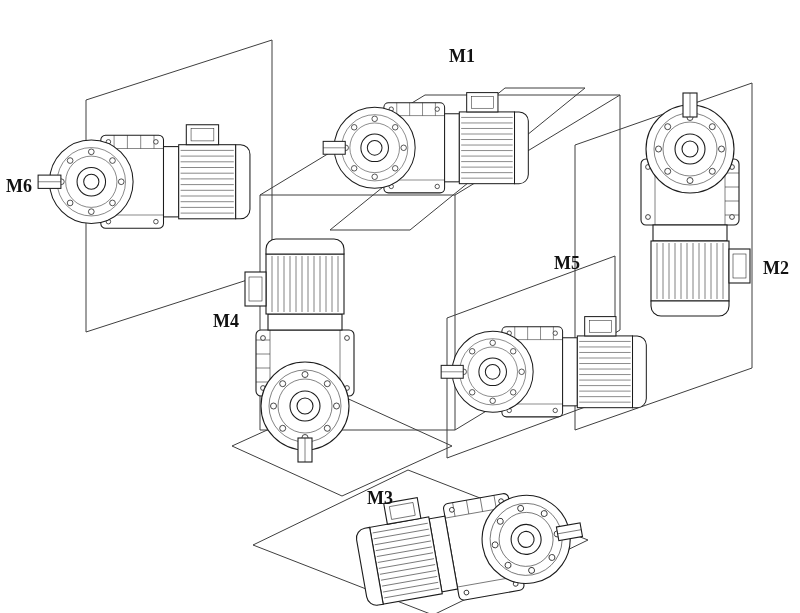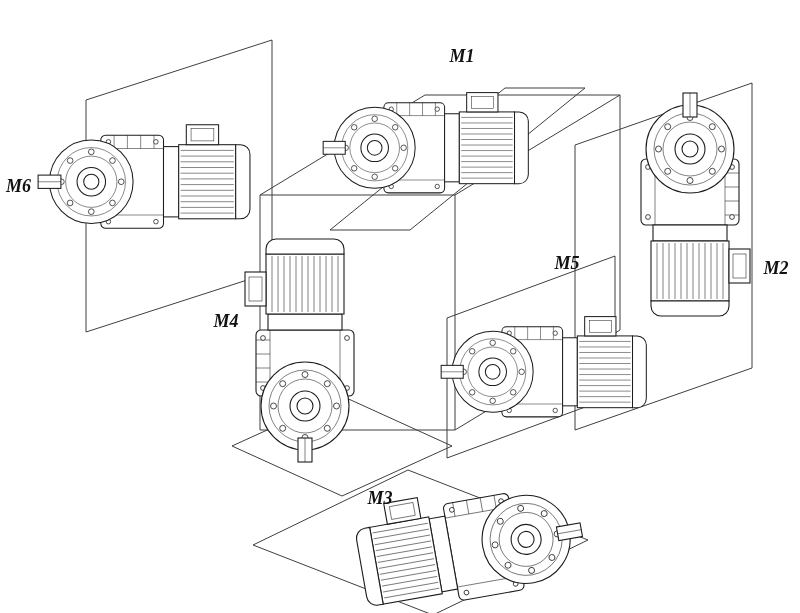--- a/index.html
+++ b/index.html
@@ -3,21 +3,20 @@
 <meta charset="utf-8">
 <style>
   html, body { margin: 0; padding: 0; background: #ffffff; }
   .figure {
     position: relative;
     width: 800px;
     height: 613px;
     background: #ffffff;
     overflow: hidden;
     font-family: "Liberation Serif", serif;
-    font-style: italic;
   }
   svg { display: block; }
   .frame { fill: none; stroke: #3f3f3f; stroke-width: 1; }
   .part  { fill: #ffffff; stroke: #1c1c1c; stroke-width: 1.1; }
   .thin  { fill: none; stroke: #1c1c1c; stroke-width: 0.55; }
   .dot   { fill: #ffffff; stroke: #1c1c1c; stroke-width: 0.8; }
   .pos-label {
     font-family: "Liberation Serif", serif;
     font-size: 18px;
     font-weight: 700;

